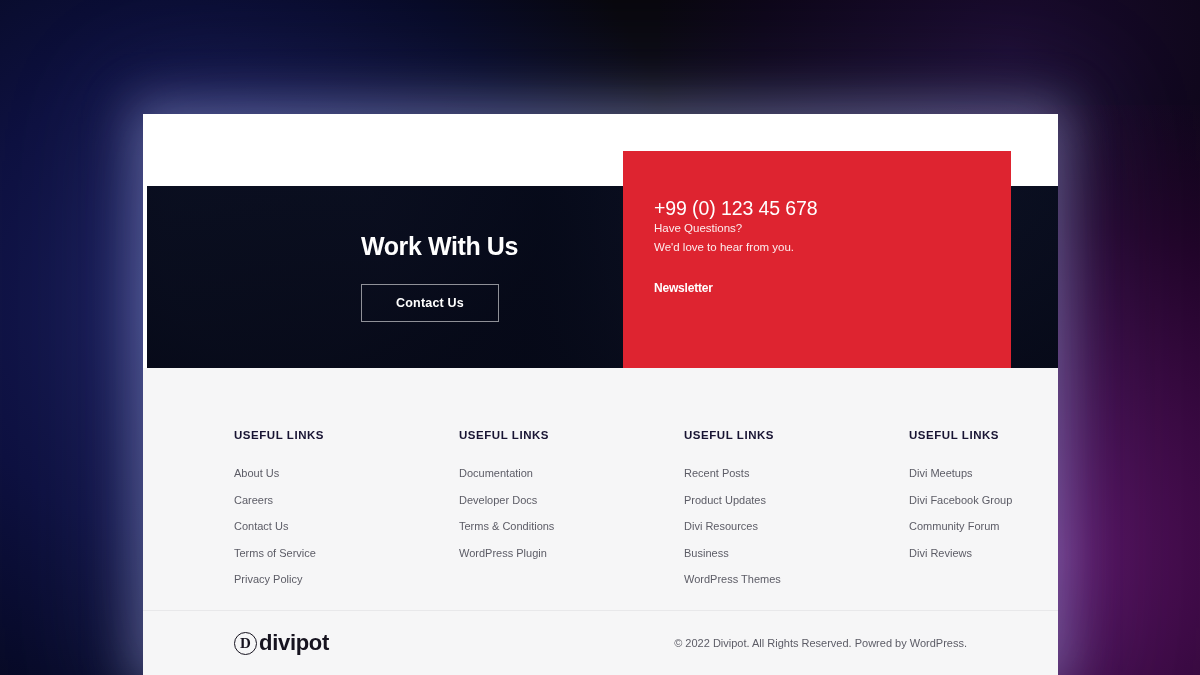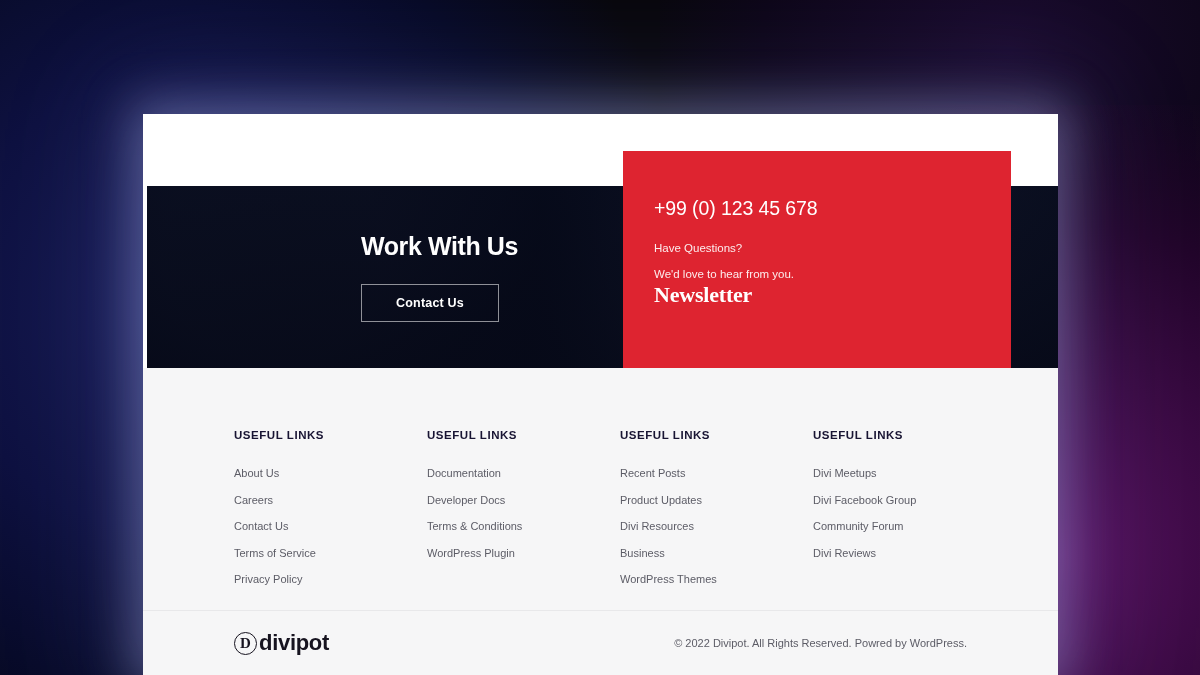--- a/index.html
+++ b/index.html
@@ -82,36 +82,37 @@
   .red-card {
     position:absolute; left:480px; top:37px;
     width:388px; height:217px;
     background:#de2430; z-index:5;
     padding:46px 0 0 31px;
   }
   .phone {
     color:#ffffff; font-size:19.5px; font-weight:400; letter-spacing:-0.1px;
   }
   .red-line {
-    color:#fdeced; font-size:11.5px; line-height:1.45; margin-top:20px;
-  }
-  .red-line.second { margin-top:9px; }
+    color:#fdeced; font-size:11.5px; line-height:1.45; margin-top:0;
+  }
+  .red-line.second { margin-top:2px; }
   .newsletter {
-    color:#ffffff; font-size:22px; font-weight:700;
-    letter-spacing:-0.2px; font-family:Liberation Serif, serif;
+    color:#ffffff; font-size:12px; font-weight:700;
+    letter-spacing:-0.2px; margin-top:26px;
   }
 
   
   .footer {
     position:absolute; left:0; top:254px; width:915px; height:242px;
     background:#f6f6f7;
   }
   .cols {
     position:absolute; left:91px; top:61px;
     display:flex;
+    gap:32px;
   }
   .col { width:193px; }
   .col-title {
     color:#181433; font-size:11.5px; font-weight:700;
     letter-spacing:0.55px; text-transform:uppercase;
   }
   .col-list { list-style:none; margin-top:22px; }
   .col-list li { margin-bottom:8.5px; }
   .col-link {
     color:#5c5c66; font-size:11px; text-decoration:none; cursor:pointer;

